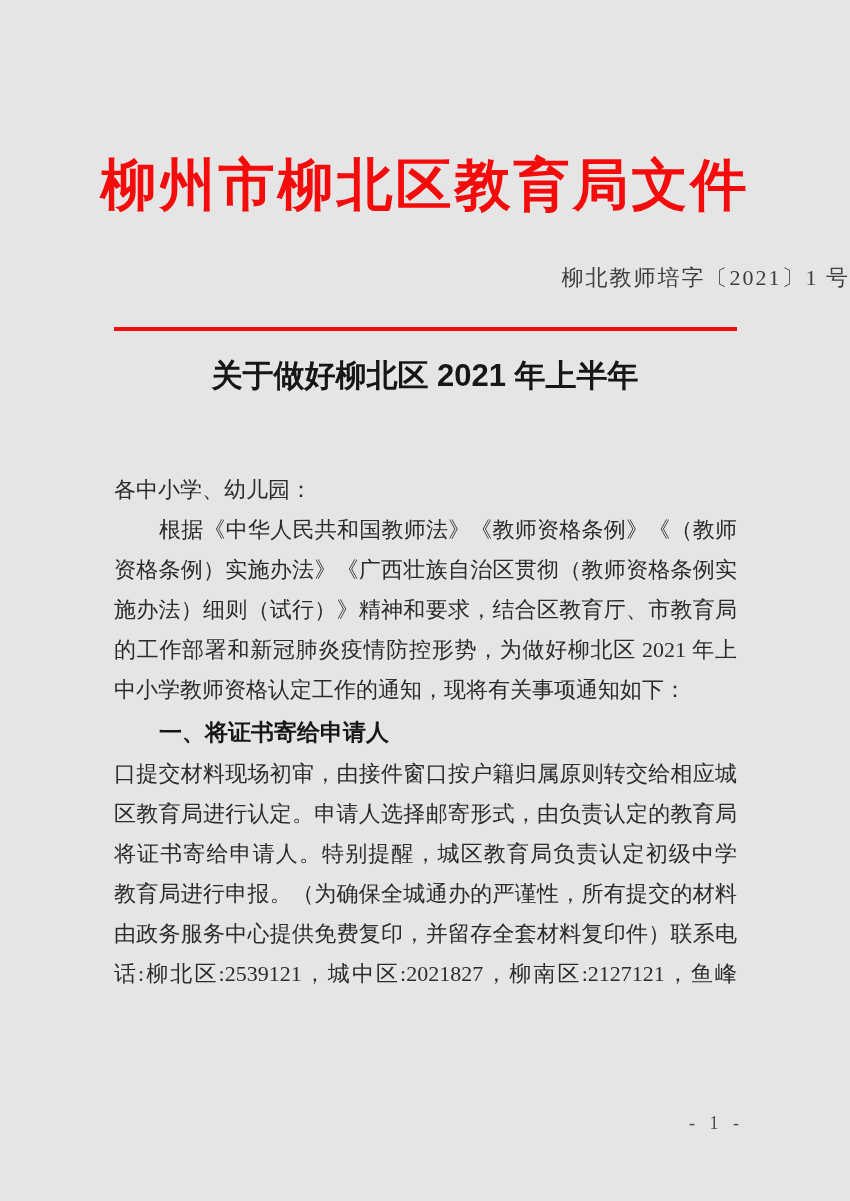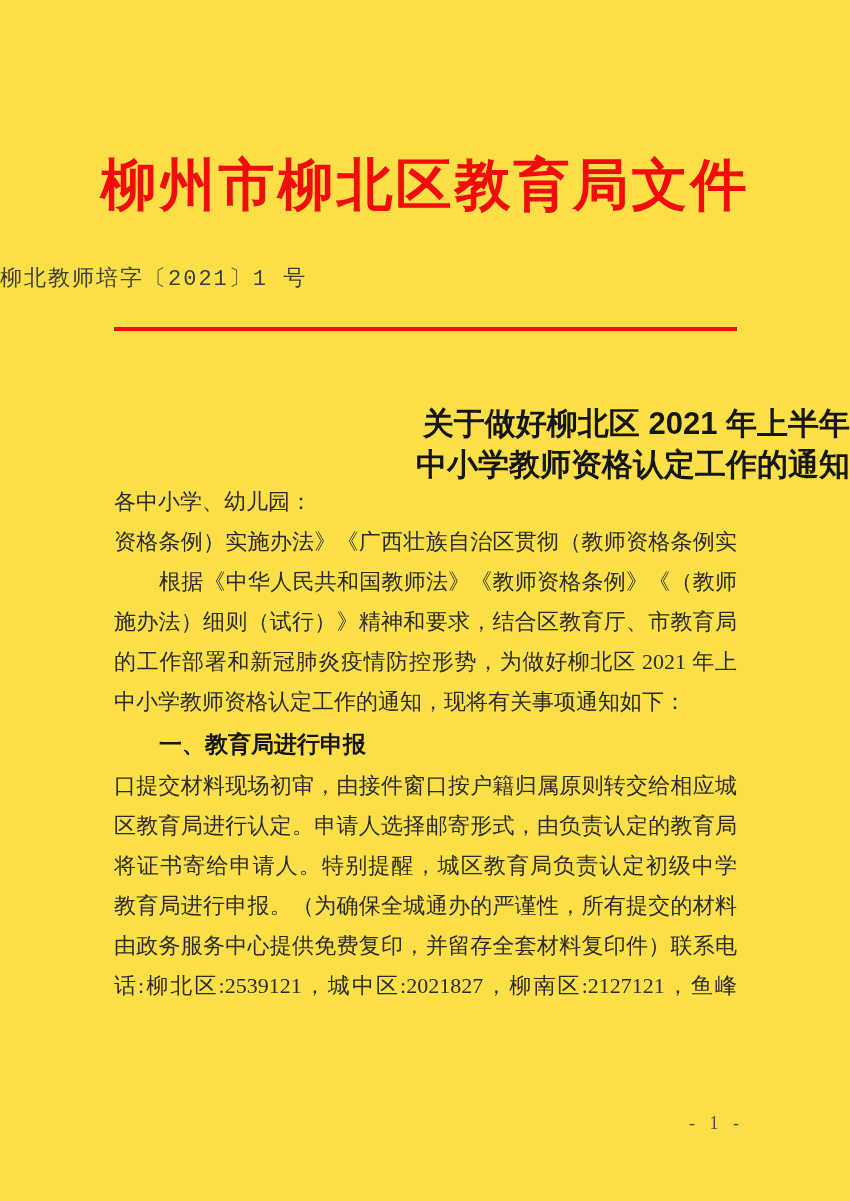--- a/index.html
+++ b/index.html
@@ -1,20 +1,20 @@
 <!DOCTYPE html>
 <html><head>
 <meta charset="utf-8">
 <style>
   html, body { margin: 0; padding: 0; background: #ffffff; }
   .page {
     position: relative;
     width: 850px;
     height: 1201px;
-    background: #fde047;
+    background: #e5e5e5;
     overflow: hidden;
     font-family: "Liberation Serif", serif;
     color: #2a2a2a;
   }
   .agency-title {
     position: absolute;
     top: 148px;
     left: 0;
     width: 100%;
     text-align: center;
@@ -23,50 +23,48 @@
     font-weight: bold;
     letter-spacing: 3px;
     color: #f40b0b;
     white-space: nowrap;
   }
   .doc-number {
     position: absolute;
     top: 263px;
     left: 0;
     width: 100%;
-    text-align: left;
+    text-align: right;
     font-size: 22px;
     letter-spacing: 2px;
     color: #3d3d3d;
-    font-family: Liberation Mono, monospace;
   }
   .red-rule {
     position: absolute;
     top: 327px;
     left: 114px;
     width: 623px;
     height: 4px;
     background: #f40b0b;
   }
   .notice-title {
     position: absolute;
     top: 355px;
     left: 0;
     width: 100%;
-    text-align: right;
+    text-align: center;
     font-family: "Liberation Sans", sans-serif;
     font-weight: 600;
     font-size: 31px;
     line-height: 41px;
     color: #161616;
-    margin-top: 48px;
   }
   .body-text {
     position: absolute;
-    top: 482px;
+    top: 470px;
     left: 114px;
     width: 623px;
     font-size: 22px;
     color: #2b2b2b;
   }
   .bline {
     height: 40px;
     line-height: 40px;
     text-align: justify;
     text-align-last: justify;
@@ -99,33 +97,32 @@
 <div class="page">
 
   <div class="agency-title">柳州市柳北区教育局文件</div>
 
   <div class="doc-number">柳北教师培字〔2021〕1 号</div>
 
   <div class="red-rule"></div>
 
   <div class="notice-title">
     <div>关于做好柳北区 2021 年上半年</div>
-    <div>中小学教师资格认定工作的通知</div>
   </div>
 
   <div class="body-text">
     <div class="bline leftlast">各中小学、幼儿园：</div>
 
+    <div class="bline indent">根据《中华人民共和国教师法》《教师资格条例》《（教师</div>
     <div class="bline">资格条例）实施办法》《广西壮族自治区贯彻（教师资格条例实</div>
-    <div class="bline indent">根据《中华人民共和国教师法》《教师资格条例》《（教师</div>
     <div class="bline">施办法）细则（试行）》精神和要求，结合区教育厅、市教育局</div>
     <div class="bline">的工作部署和新冠肺炎疫情防控形势，为做好柳北区 2021 年上</div>
     <div class="bline leftlast">中小学教师资格认定工作的通知，现将有关事项通知如下：</div>
 
-    <div class="section-heading">一、教育局进行申报</div>
+    <div class="section-heading">一、将证书寄给申请人</div>
 
     <div class="bline">口提交材料现场初审，由接件窗口按户籍归属原则转交给相应城</div>
     <div class="bline">区教育局进行认定。申请人选择邮寄形式，由负责认定的教育局</div>
     <div class="bline">将证书寄给申请人。特别提醒，城区教育局负责认定初级中学</div>
     <div class="bline">教育局进行申报。（为确保全城通办的严谨性，所有提交的材料</div>
     <div class="bline">由政务服务中心提供免费复印，并留存全套材料复印件）联系电</div>
     <div class="bline">话:柳北区:2539121，城中区:2021827，柳南区:2127121，鱼峰</div>
   </div>
 
   <div class="page-number">- 1 -</div>

